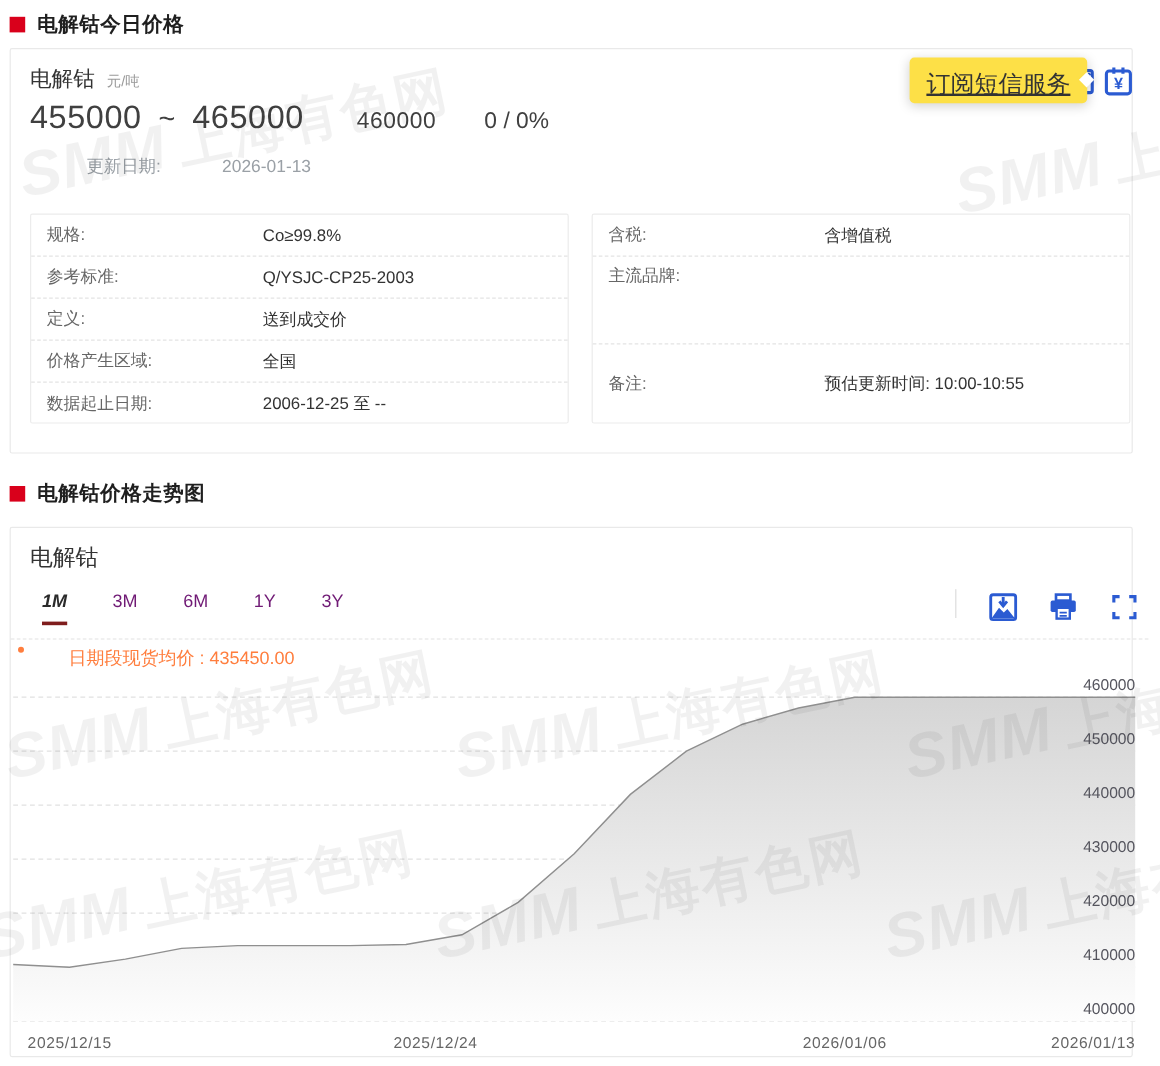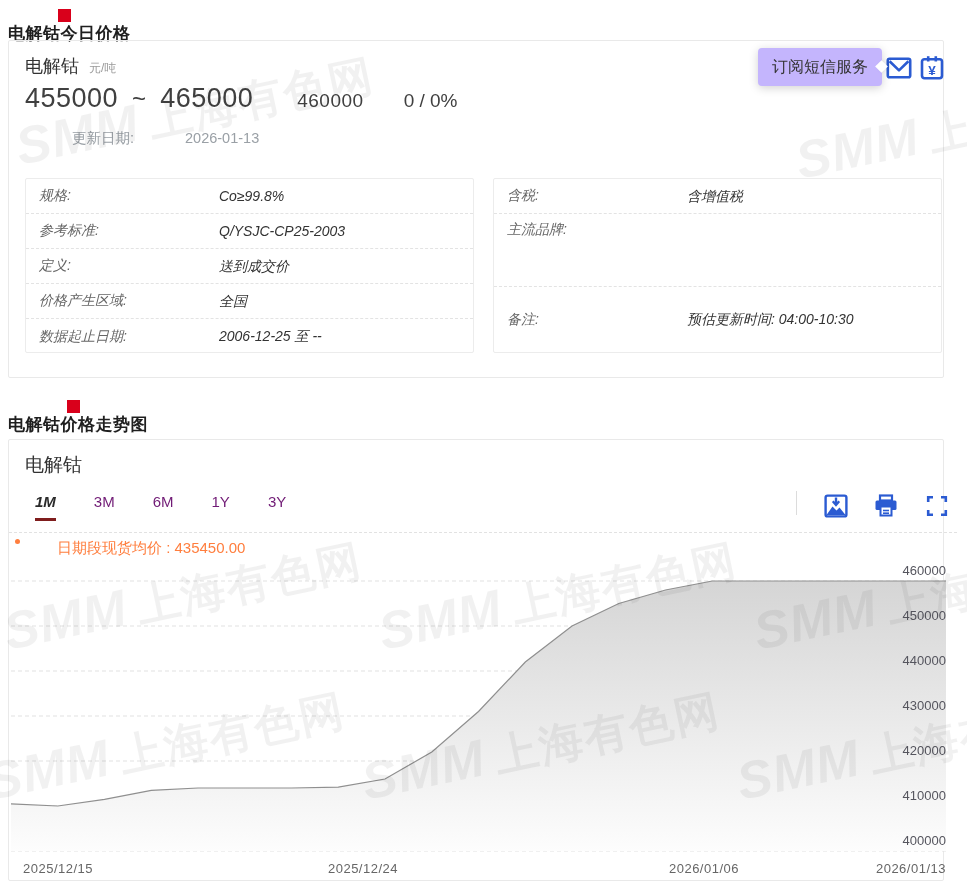--- a/index.html
+++ b/index.html
@@ -10,50 +10,50 @@
   }
   
   .wm {
     position:absolute; z-index:5; pointer-events:none; white-space:nowrap;
     transform:translate(-50%,-50%) rotate(-12deg);
     color:rgba(0,0,0,0.055); letter-spacing:2px;
   }
   .wm .wm-en { font-size:52px; font-weight:900; font-style:italic; letter-spacing:1px; }
   .wm .wm-zh { font-size:44px; font-weight:700; margin-left:10px; }
   
-  .sec-header { position:absolute; left:8px; display:flex; align-items:center;flex-direction:column; }
+  .sec-header { position:absolute; left:8px; display:flex; align-items:center; }
   .red-square { width:13px; height:13px; background:#d9001b; margin-right:10px; flex:none; }
   .sec-title { font-size:17px; font-weight:700; color:#1f1f1f; letter-spacing:0.5px; }
   
   .card { position:absolute; left:8px; width:936px; border:1px solid #e9e9e9; border-radius:2px; background:transparent; }
   #price-card { top:40px; height:338px; }
   #chart-card { top:439px; height:442px; }
   
   .product-row { position:absolute; left:16px; top:13px; display:flex; align-items:baseline; }
   .product-name { font-size:18px; color:#333; }
   .product-unit { font-size:12px; color:#9a9a9a; margin-left:10px; }
   .price-row { position:absolute; left:16px; top:42px; display:flex; align-items:baseline; }
   .price-big { font-size:27px; color:#404040; letter-spacing:0.5px; }
   .price-tilde { font-size:24px; color:#404040; margin:0 14px; }
   .price-mid { font-size:19px; color:#404040; margin-left:44px; letter-spacing:0.5px; }
   .price-change { font-size:19px; color:#404040; margin-left:40px; }
   .update-row { position:absolute; left:16px; top:88px; font-size:14.5px; color:#9aa0a6; }
   .update-row span { margin-right:4px;margin-left:47px; }
   .bubble {
     position:absolute; left:749px; top:7px; height:38px; padding:9px 14px;
-    background:#c4b5fd; border-radius:4px; box-shadow:0 2px 10px rgba(0,0,0,0.18);
-    font-size:16px; color:#333; white-space:nowrap; z-index:3;
+    background:#fde047; border-radius:4px; box-shadow:0 2px 10px rgba(0,0,0,0.18);
+    font-size:20px; color:#333; white-space:nowrap; z-index:3;text-decoration:underline;
   }
   .bubble-arrow {
     position:absolute; right:-4px; top:14px; width:9px; height:9px; background:#fff;
     transform:rotate(45deg); box-shadow:2px -2px 5px rgba(0,0,0,0.07);
   }
   .icon-btn { position:absolute; cursor:pointer; line-height:0; }
   
-  .spec-box { position:absolute; top:137px; width:449px; height:175px; border:1px solid #ececec; border-radius:2px; display:flex; flex-direction:column;font-style:italic; }
+  .spec-box { position:absolute; top:137px; width:449px; height:175px; border:1px solid #ececec; border-radius:2px; display:flex; flex-direction:column; }
   #spec-left { left:16px; }
   #spec-right { left:484px; }
   .spec-row { display:flex; align-items:center; min-height:35px; padding:0 13px; border-bottom:1px dashed #e3e3e3; font-size:14px; }
   .spec-row:last-child { border-bottom:none; flex:1; }
   .spec-row.tall { min-height:73px; align-items:flex-start; padding-top:7px; }
   .spec-label { flex:0 0 132px; color:#666; }
   .spec-value { color:#333; line-height:19px;margin-left:48px; }
   
   .chart-title { position:absolute; left:16px; top:12px; font-size:19px; color:#333; }
   .tabs { position:absolute; left:26px; top:53px; display:flex; gap:38px; }
@@ -135,21 +135,21 @@
   <div class="spec-box" id="spec-right">
       <div class="spec-row">
         <span class="spec-label">含税:</span>
         <span class="spec-value">含增值税</span>
       </div>
       <div class="spec-row tall">
         <span class="spec-label">主流品牌:</span>
       </div>
       <div class="spec-row">
         <span class="spec-label">备注:</span>
-        <span class="spec-value">预估更新时间: 04:00-10:30</span>
+        <span class="spec-value">预估更新时间: 10:00-10:55</span>
       </div>
     </div>
 </div>
 
 <div class="sec-header" style="top:400px;">
   <span class="red-square"></span>
   <span class="sec-title">电解钴价格走势图</span>
 </div>
 
 <div class="card" id="chart-card">

